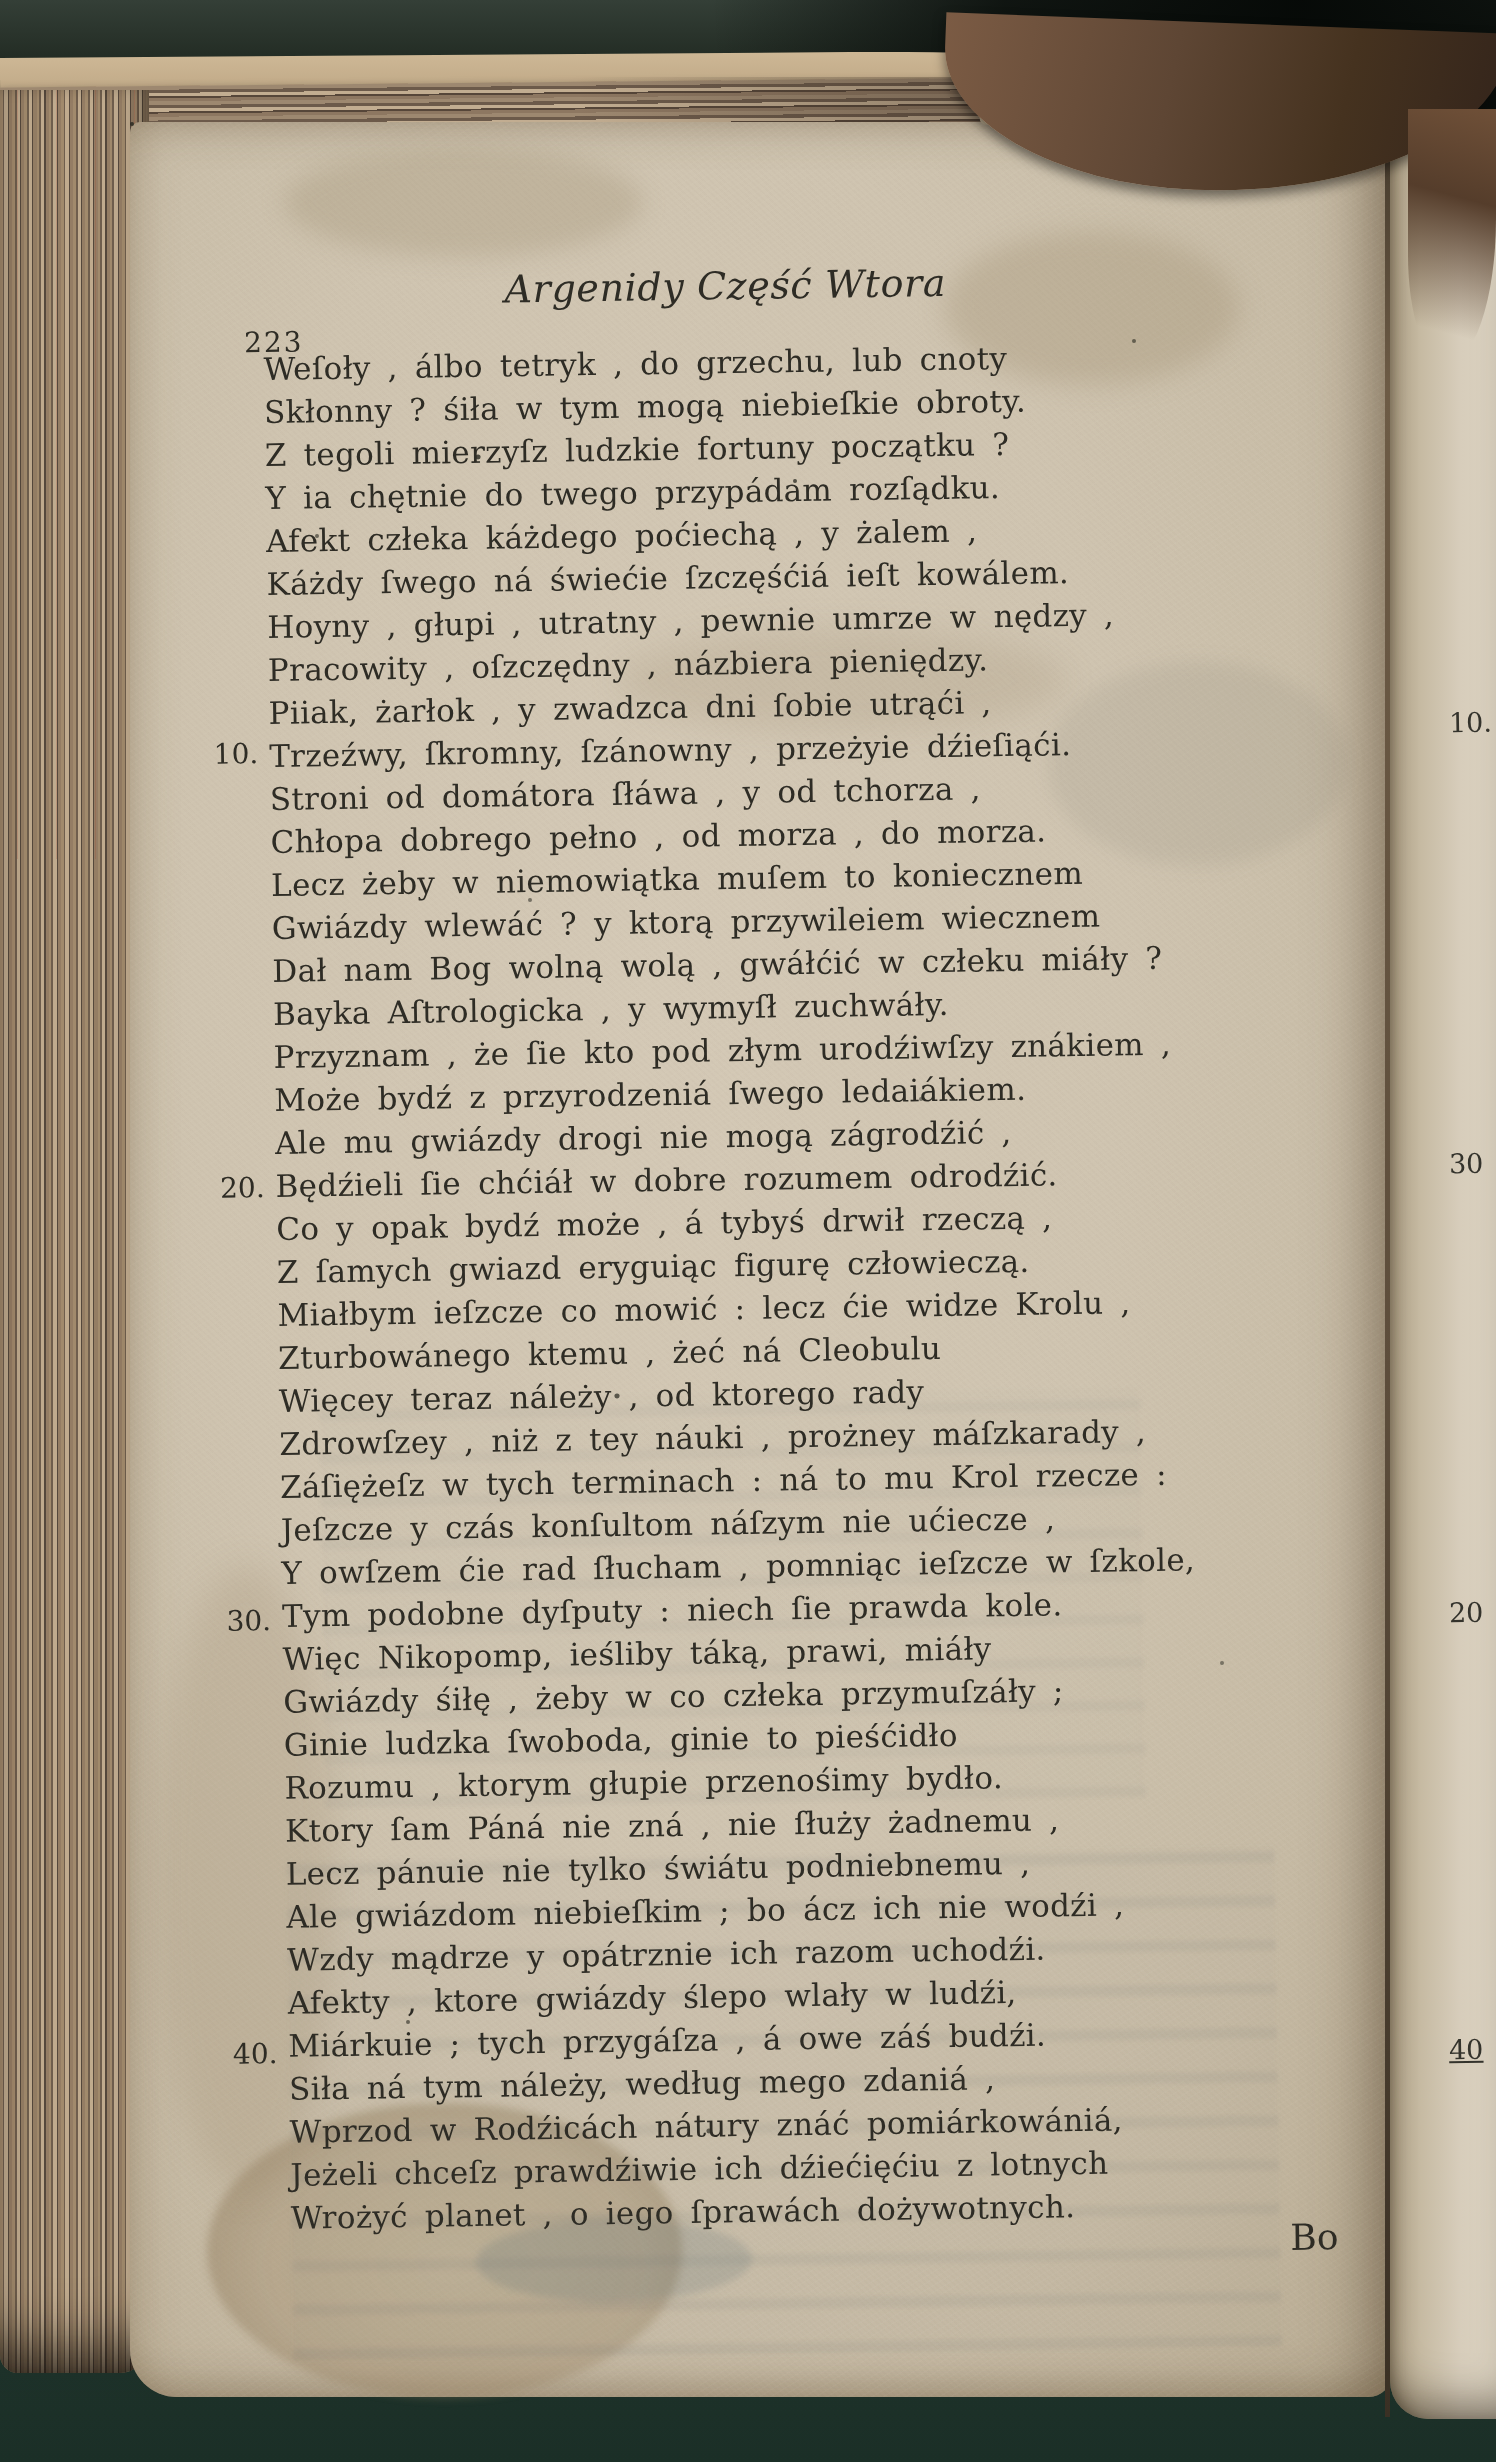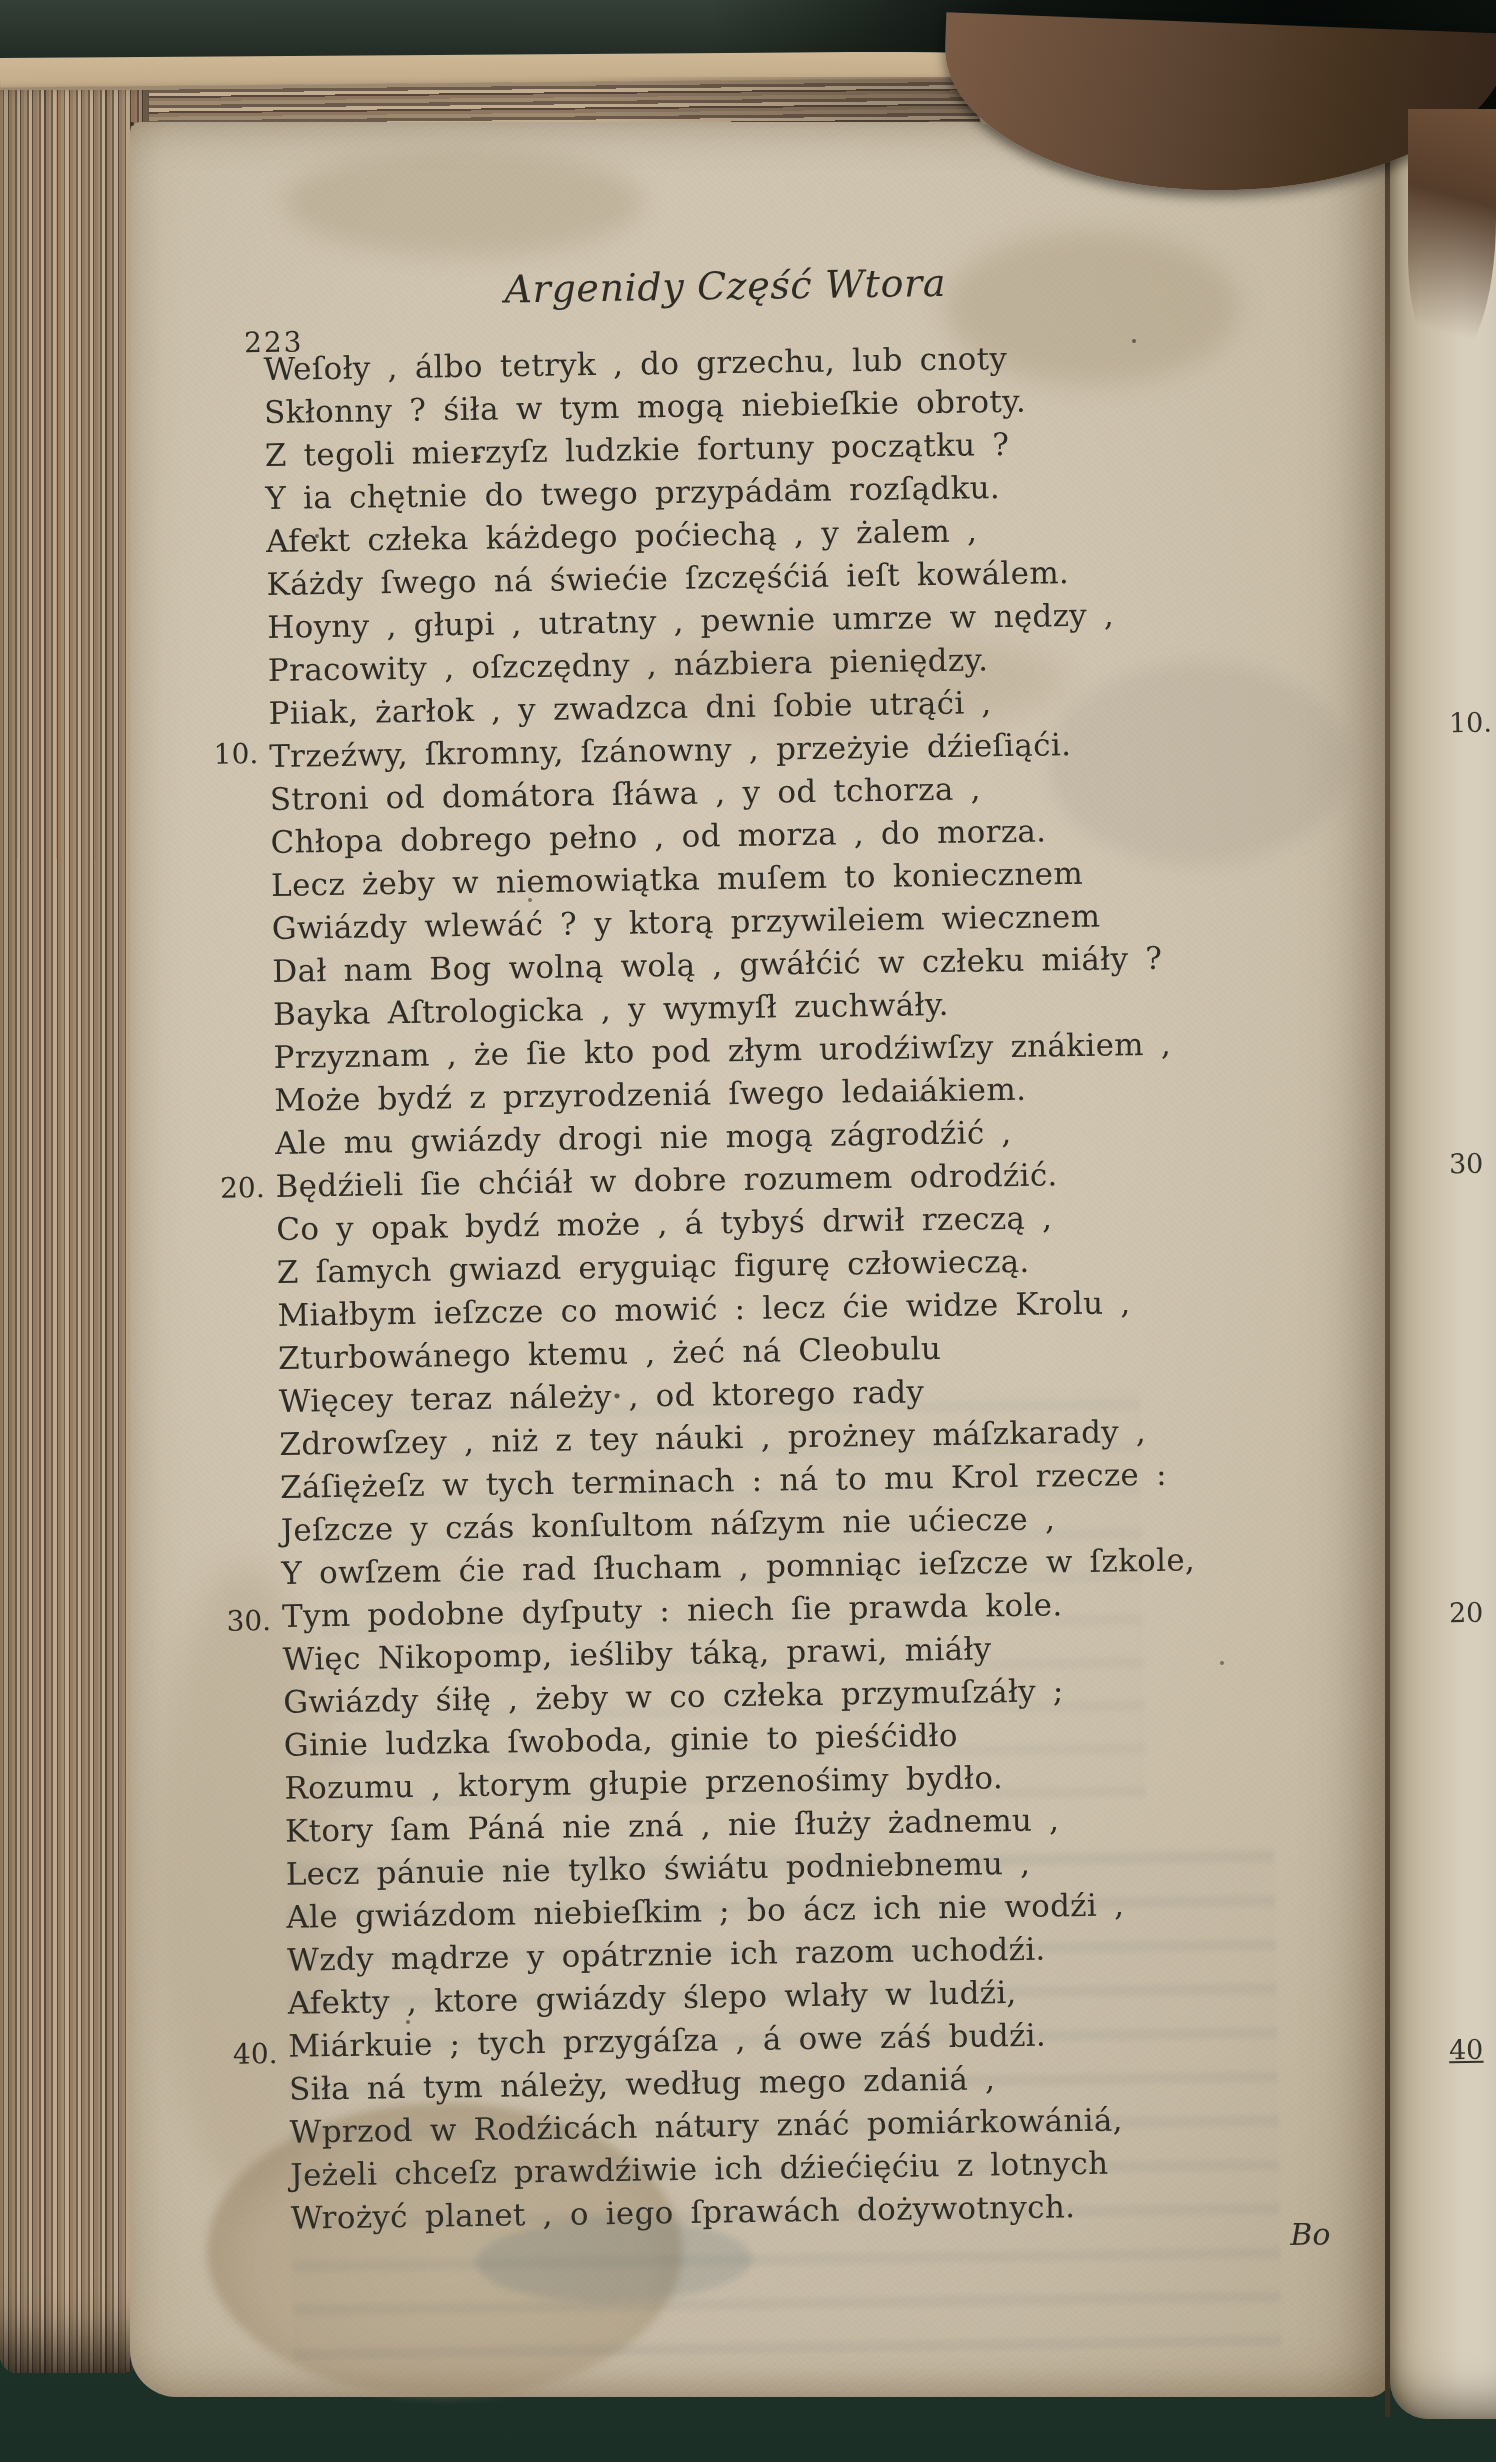--- a/index.html
+++ b/index.html
@@ -55,21 +55,21 @@
            1090px 1539px 0 0 rgba(40,40,32,0.5),398px 776px 0 0 rgba(40,40,32,0.55);}
   
   .text-layer{position:absolute;inset:0;color:#2e2c25;transform:rotate(-0.85deg);transform-origin:141px 1090px;}
   .pagenum{position:absolute;left:127px;top:204px;font-size:28px;letter-spacing:1.9px;}
   .running-title{position:absolute;left:346px;top:149px;width:526px;text-align:center;
          font-style:italic;font-size:38px;letter-spacing:0.6px;white-space:nowrap;}
   .lines{position:absolute;left:146px;top:226px;width:1077px;}
   .line{height:43px;line-height:43px;font-size:31px;letter-spacing:0.3px;word-spacing:0.22em;white-space:nowrap;}
   .mnum{position:absolute;left:45px;width:90px;text-align:right;font-size:28px;line-height:43px;}
   .mn1{top:610px;} .mn2{top:1044px;} .mn3{top:1477px;} .mn4{top:1910px;}
-  .catchword{position:absolute;left:1145px;top:2110px;font-size:30px;font-style:italic;}
+  .catchword{position:absolute;left:1145px;top:2110px;font-size:36px;}
   
   .gutter{position:absolute;left:1385px;top:109px;width:4.5px;height:2308px;
          background:linear-gradient(180deg,#41372a,#6d5b45 12%,#5d4d3b 55%,#3a3024 100%);}
   .right-page{position:absolute;left:1390px;top:117px;width:107px;height:2302px;
          background:linear-gradient(90deg,#ac9e84 0%,#c6bAA2 28%,#d7cdbb 65%,#dcd3c1 100%);
          border-radius:0 0 0 38px;
          box-shadow:inset 0 -38px 45px -26px rgba(40,32,20,0.6),inset 9px 0 14px -6.4px rgba(60,48,32,0.45);
          color:#34332c;}
   .rnum{position:absolute;left:59px;font-size:27px;transform:rotate(-1deg);white-space:nowrap;}
   .r1{top:590px;} .r2{top:1031px;} .r3{top:1480px;} .r4{top:1917px;text-decoration:underline;}

